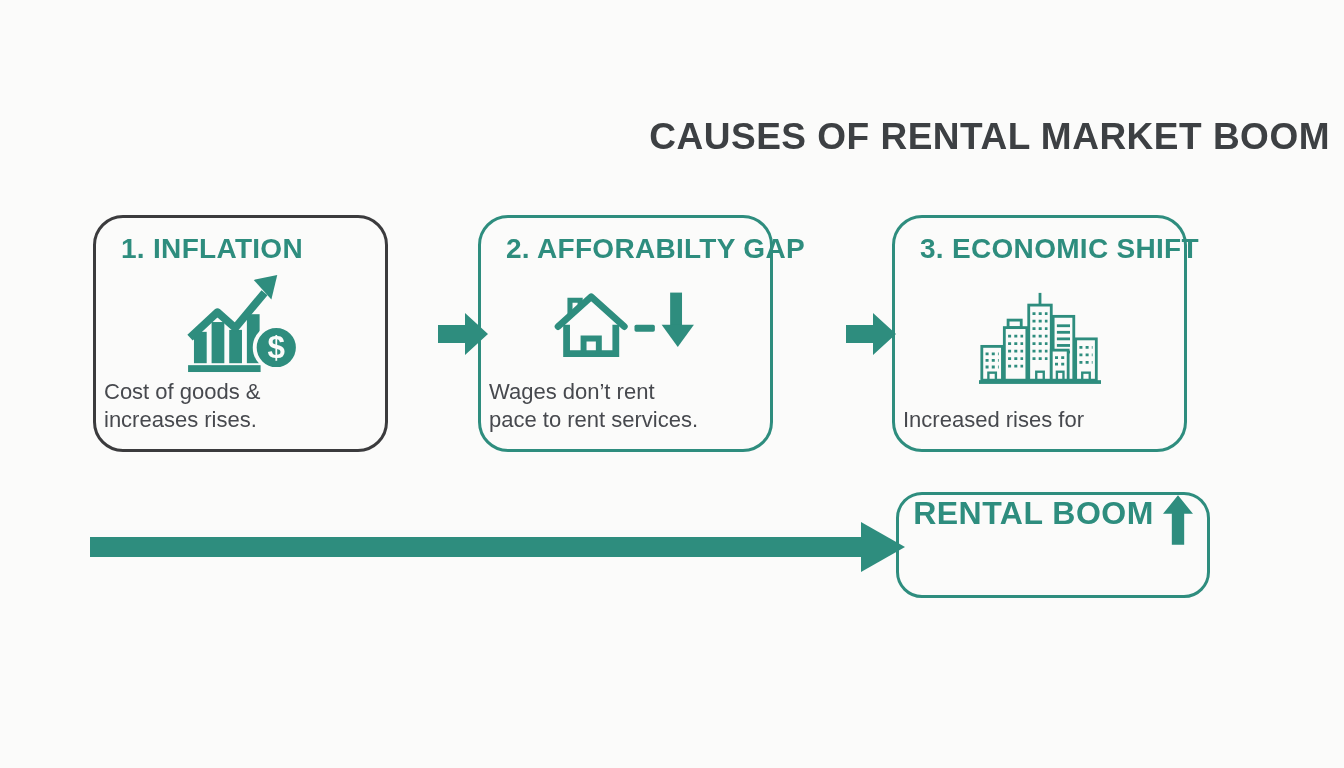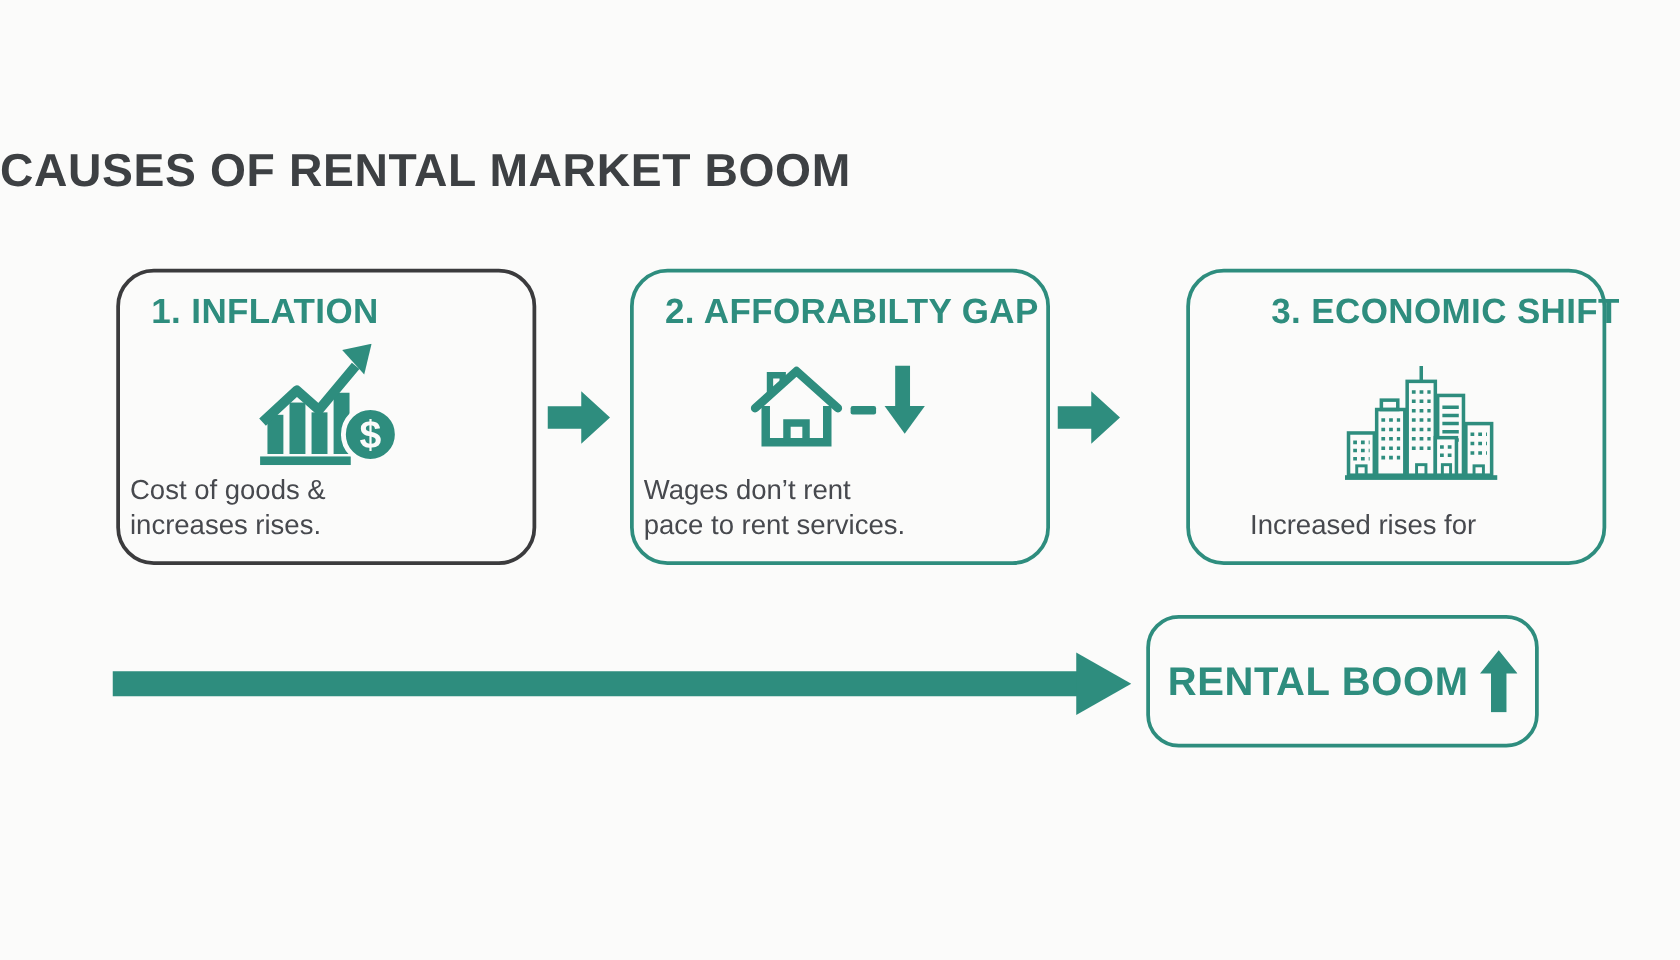--- a/index.html
+++ b/index.html
@@ -9,54 +9,54 @@
     --body-text:#47494e;
     --bg:#fbfbfa;
   }
   *{box-sizing:border-box;}
   html,body{margin:0;padding:0;background:var(--bg);}
   body{font-family:"Liberation Sans",sans-serif;}
   .canvas{position:relative;width:1344px;height:768px;background:var(--bg);overflow:hidden;}
 
   .title{
     position:absolute;top:116px;left:0;width:1330px;
-    text-align:left;font-size:37px;font-weight:bold;
+    text-align:right;font-size:37px;font-weight:bold;
     letter-spacing:0.5px;color:var(--title-text);
   }
 
   .cause-box{
-    position:absolute;top:215px;width:336px;height:237px;
+    position:absolute;top:215px;width:295px;height:237px;
     border:3.5px solid var(--teal);border-radius:30px;
     display:flex;flex-direction:column;background:transparent;
   }
   .cause-box.dark{border-color:var(--dark-border);}
   .pos-1{left:93px;}
-  .pos-2{left:504px;}
-  .pos-3{left:949px;padding-left:40px;}
+  .pos-2{left:478px;}
+  .pos-3{left:892px;}
 
   .box-heading{
     margin:15px 0 0 25px;font-size:28px;font-weight:bold;
     color:var(--teal);letter-spacing:0.3px;white-space:nowrap;
   }
   .box-icon{flex:1;display:flex;align-items:center;justify-content:center;padding-top:4px;}
   .box-caption{
     text-align:left;font-size:22px;color:var(--body-text);
     line-height:1.24;margin:0 8px 16px 8px;
   }
 
   .connector{position:absolute;top:311px;width:50px;height:46px;}
   .conn-1{left:438px;}
   .conn-2{left:846px;}
 
   .long-arrow{position:absolute;left:90px;top:521px;width:815px;height:52px;}
 
   .result-box{
-    position:absolute;left:917px;top:492px;width:314px;height:106px;
+    position:absolute;left:896px;top:492px;width:314px;height:106px;
     border:3.5px solid var(--teal);border-radius:26px;
-    display:flex;align-items:center;justify-content:center;gap:9px;
+    display:flex;align-items:flex-start;justify-content:center;gap:9px;
   }
   .result-label{
     font-size:32px;font-weight:bold;color:var(--teal);
     letter-spacing:0.5px;white-space:nowrap;
   }
 
   .fill-teal{fill:var(--teal);}
   .stroke-teal{stroke:var(--teal);fill:none;}
   .fill-bg{fill:var(--bg);}
   .win{stroke:var(--teal);stroke-width:3;stroke-dasharray:3.2 3.4;fill:none;}

